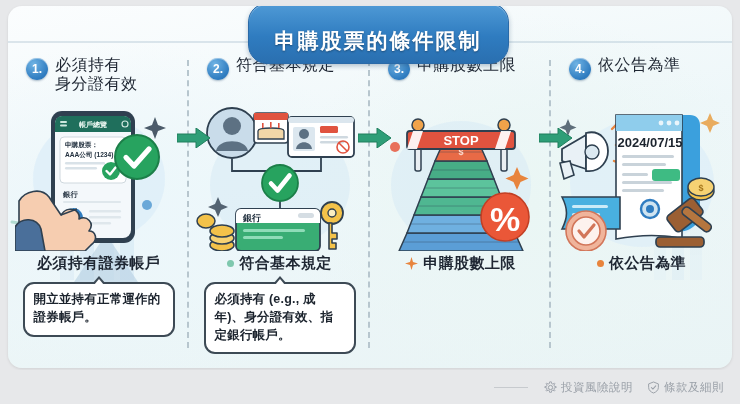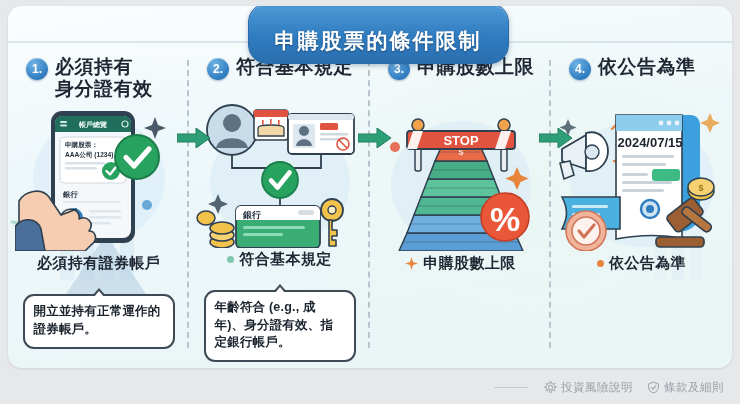--- a/index.html
+++ b/index.html
@@ -77,21 +77,21 @@
   .step-num {
     flex: 0 0 auto;
     width: 22px; height: 22px; border-radius: 50%;
     background: radial-gradient(circle at 34% 28%, #6fb3e4 0%, #2f7cc0 70%, #2a6bab 100%);
     color: #fff; font-size: 12px; font-weight: 700;
     display: flex; align-items: center; justify-content: center;
     box-shadow: 0 1px 2px rgba(20,60,100,.35), inset 0 1px 0 rgba(255,255,255,.4);
     margin-top: 2px;
   }
   .step-title {
-    font-size: 19px; font-weight: 700; color: #1f2733; line-height: 1.18;
+    font-size: 16px; font-weight: 400; color: #1f2733; line-height: 1.18;
     letter-spacing: .5px;
   }
 
   
   .illus {
     position: relative;
     width: 100%; height: 148px;
     display: flex; align-items: center; justify-content: center;
   }
   .illus svg { display: block; }
@@ -106,21 +106,21 @@
   .lbl {
     display: flex; align-items: center; gap: 5px;
     font-size: 15px; font-weight: 700; color: #1f2733;
     letter-spacing: .4px; margin-top: 2px; white-space: nowrap;
   }
   .dot { width: 7px; height: 7px; border-radius: 50%; display: inline-block; }
 
   
   .bubble {
     position: relative;
-    margin-top: 21px;
+    margin-top: 9px;
     width: 152px;
     background: #fff;
     border: 2px solid #3d4a55;
     border-radius: 11px;
     padding: 7px 9px 8px;
     box-sizing: border-box;
     font-size: 12.5px; line-height: 1.42; color: #1c242e;
     font-weight: 600;
     letter-spacing: .2px;
   }
@@ -323,21 +323,21 @@
               <ellipse cx="26" cy="126" rx="12" ry="6" fill="#f3c24a" stroke="#2f4050" stroke-width="1.5"></ellipse>
             </g>
             <path d="M22 92 L25 99 L32 102 L25 105 L22 112 L19 105 L12 102 L19 99 Z" fill="#2f4050" opacity=".8"></path>
           </svg>
         </div>
 
         <div class="lbl">
           <span class="dot" style="background:#7fc8ae;"></span>
           <span>符合基本規定</span>
         </div>
-        <div class="bubble">年齡符合 (e.g., 成年)、身分證有效、指定銀行帳戶。</div>
+        <div class="bubble">必須持有 (e.g., 成年)、身分證有效、指定銀行帳戶。</div>
       </div>
 
       <div class="col">
         <div class="divider"></div>
 
         <div class="step-head">
           <div class="step-num">3.</div>
           <div class="step-title">
             <div>申購股數上限</div>
           </div>

